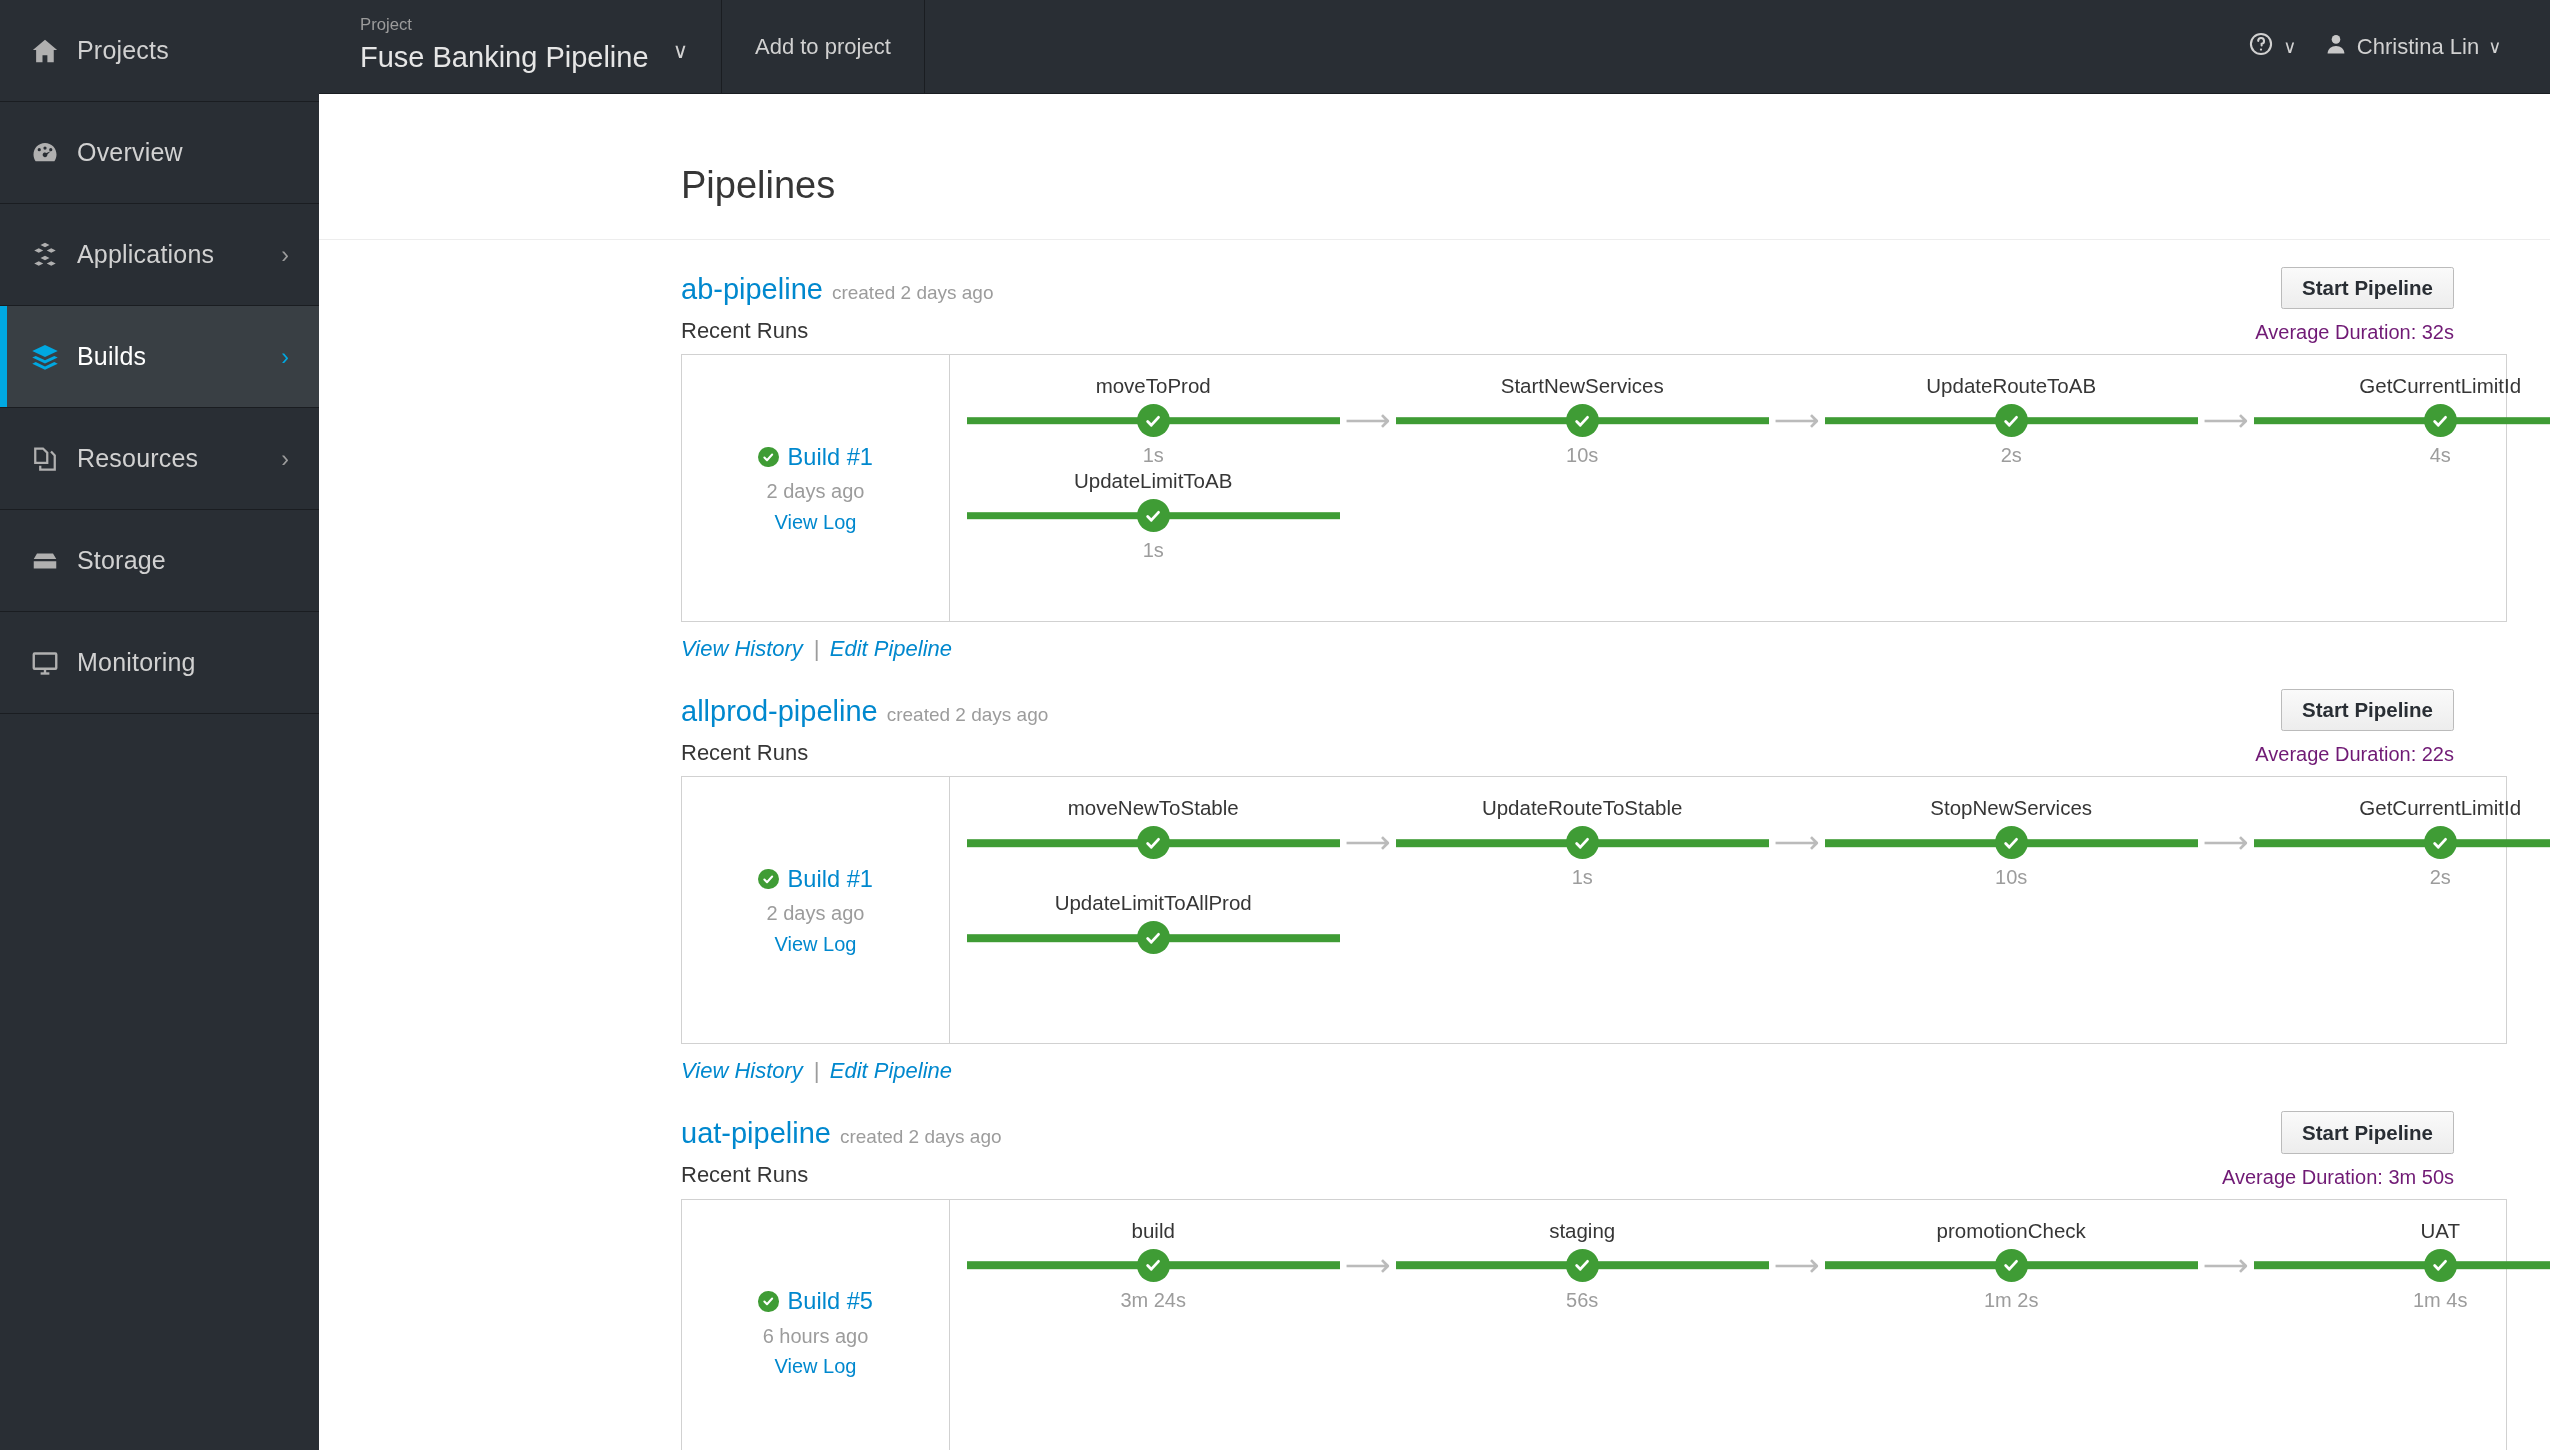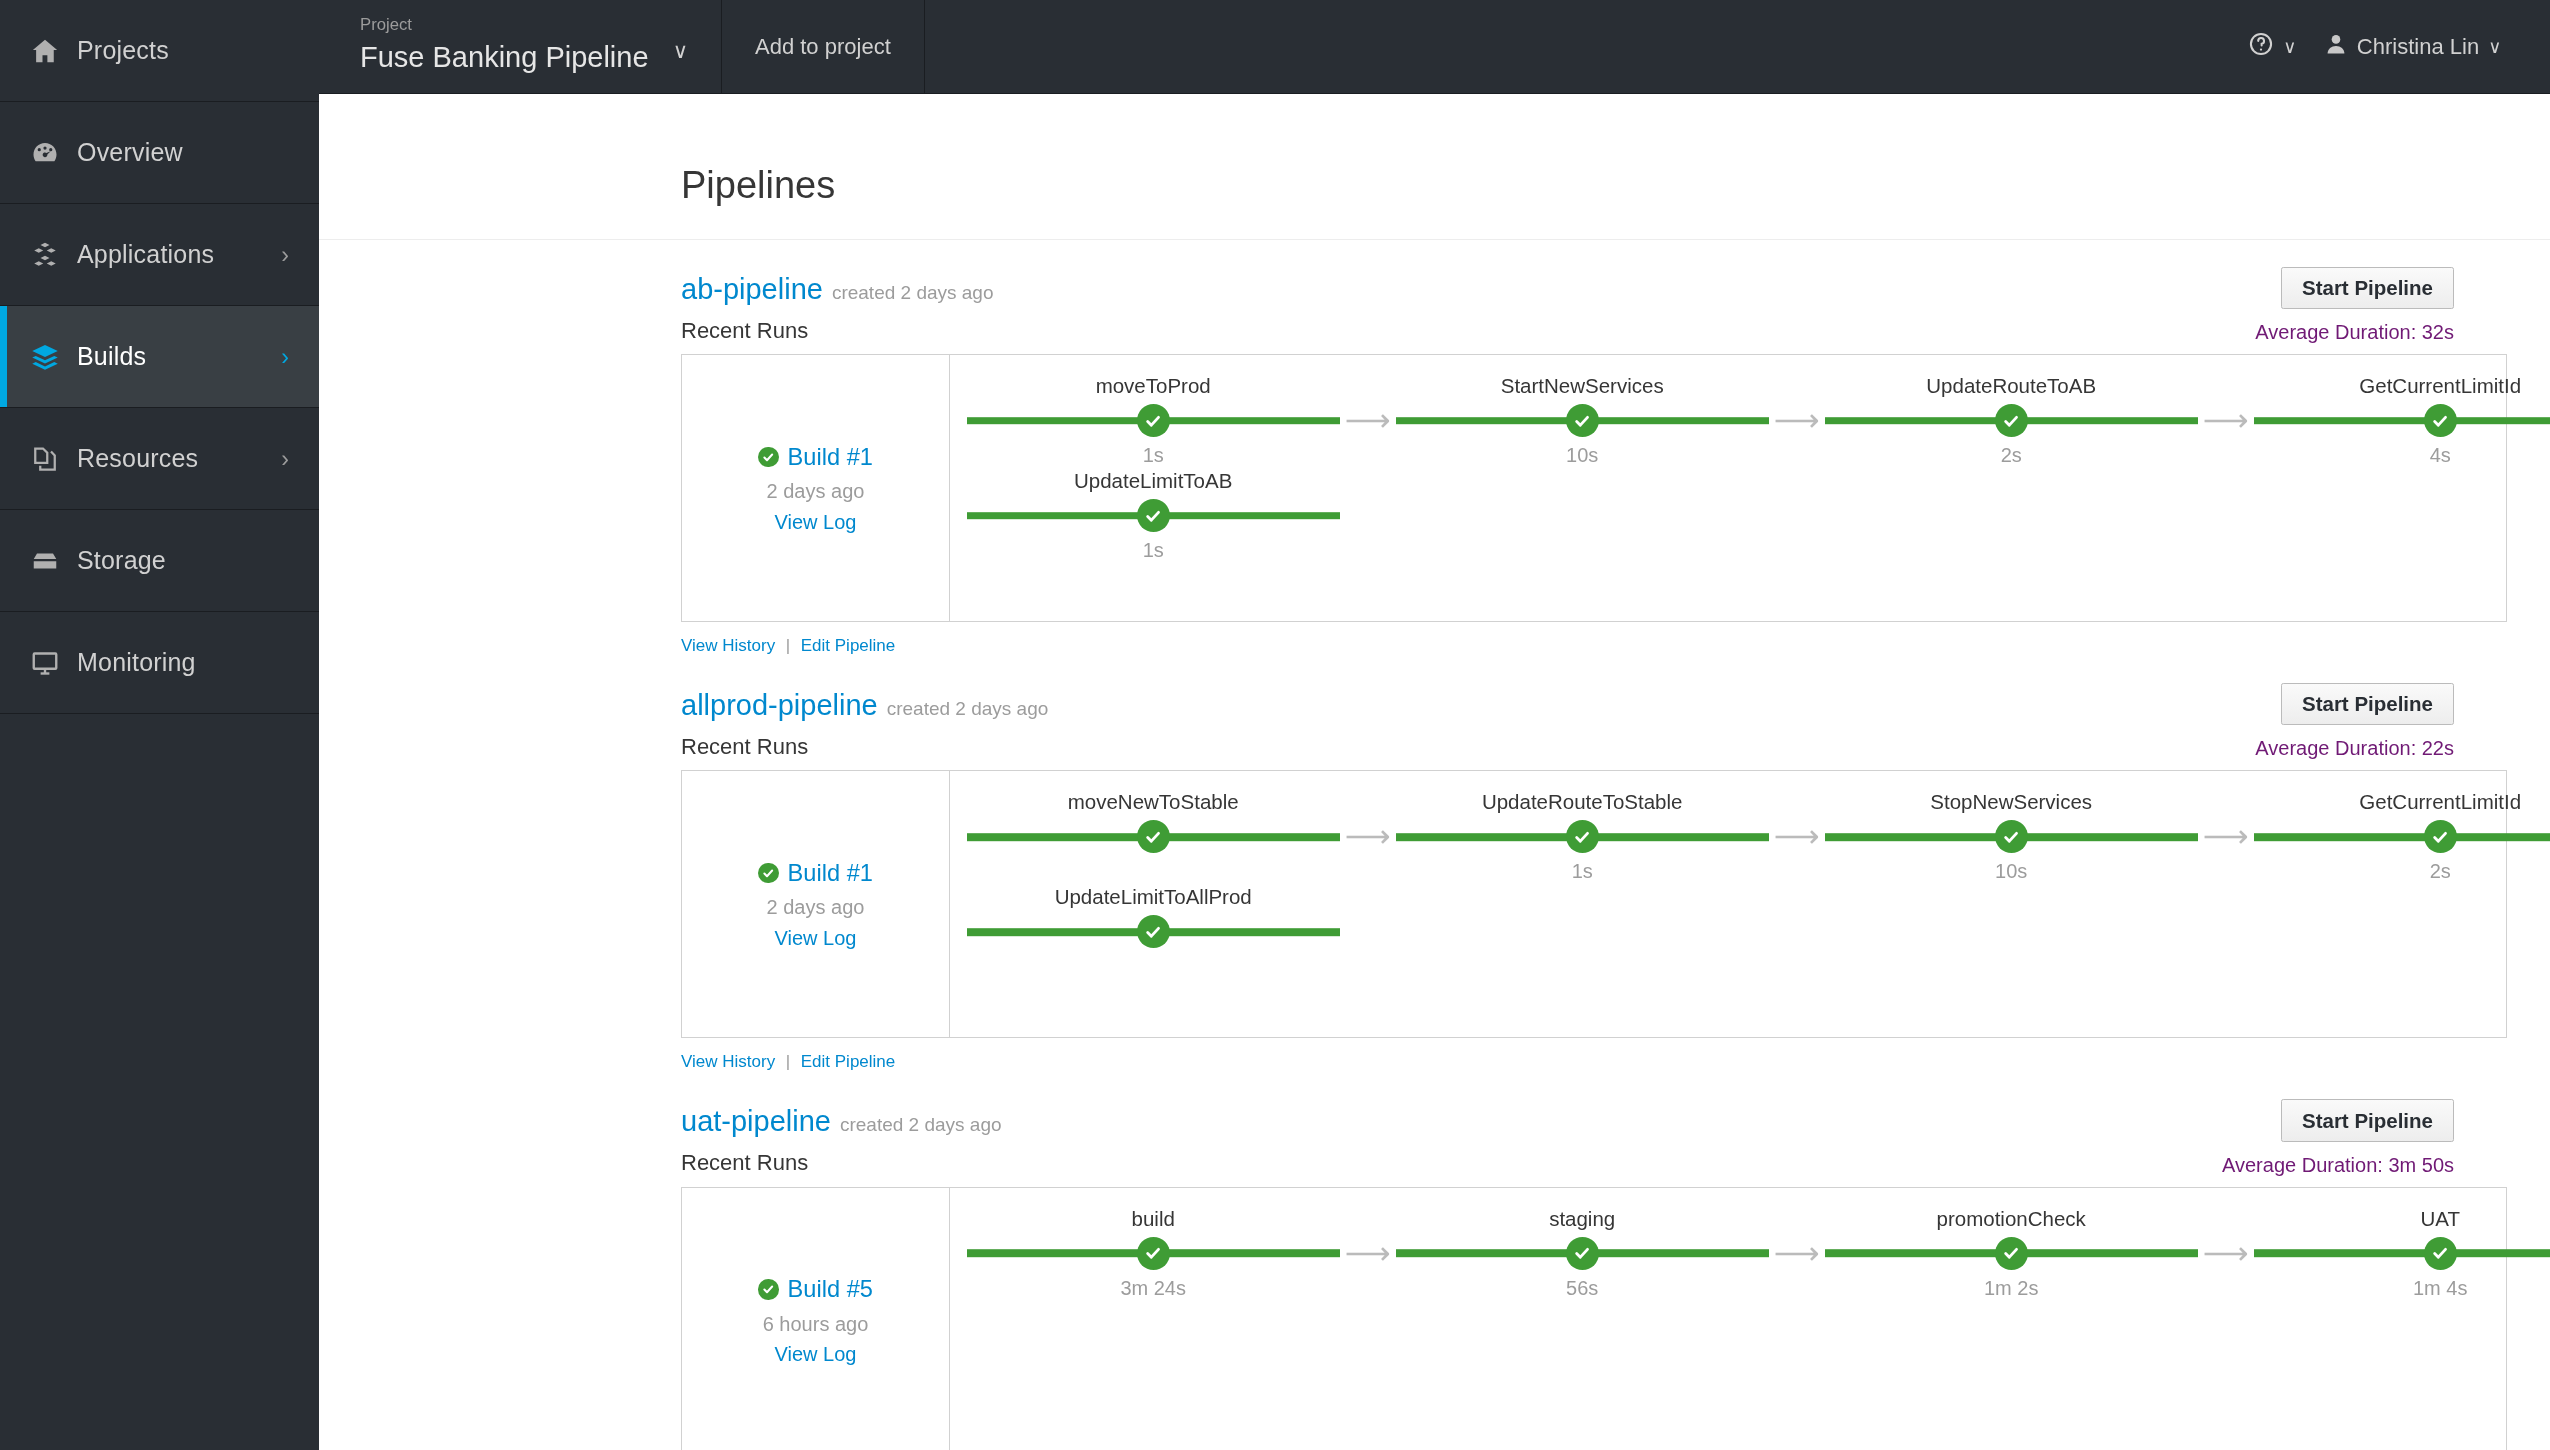--- a/index.html
+++ b/index.html
@@ -243,22 +243,22 @@
     display: flex; align-items: center; justify-content: center;
     color: #bbb;
     font-size: 32px;
     line-height: 1;
     padding-top: 26px;
   }
   .stage-arrow.invisible { visibility: hidden; }
 
   .pl-links {
     margin-top: 13.7px;
-    font-size: 17px;
-    display: flex; align-items: center; gap: 10.6px;
+    font-size: 22px;
+    display: flex; align-items: center; gap: 10.6px; font-style: italic;
   }
   .pl-links a { color: #0088ce; text-decoration: none; cursor: pointer; }
   .pl-links .sep { color: #9c9c9c; }
 </style>
 </head>
 <body>
 
 <div id="app">
 
   <nav id="sidebar">

